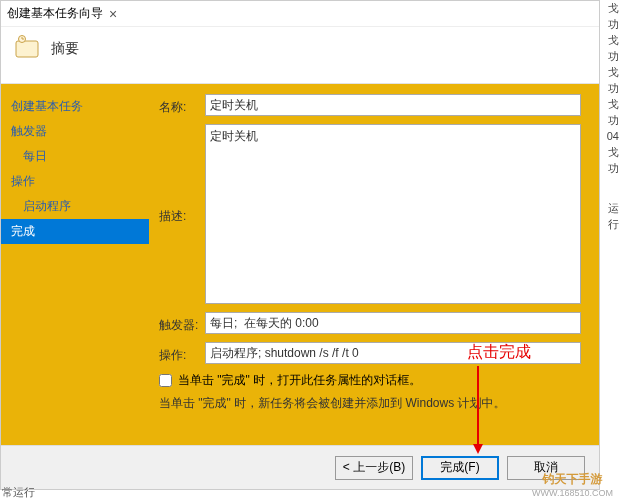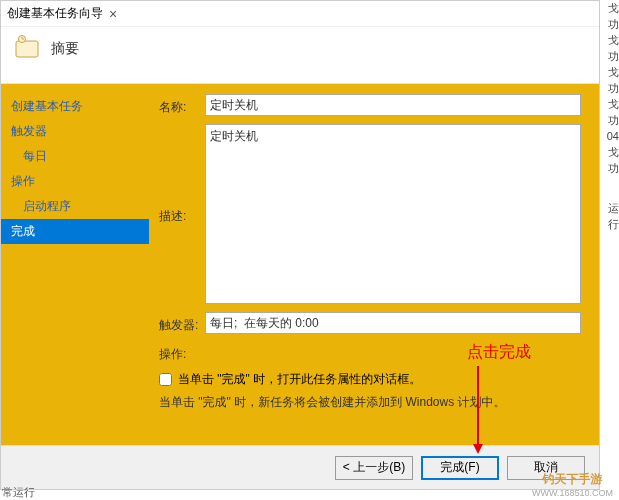--- a/index.html
+++ b/index.html
@@ -87,20 +87,21 @@
       <div class="row">
         <div class="lbl">描述:</div>
         <textarea style="">定时关机</textarea>
       </div>
       <div class="row">
         <div class="lbl">触发器:</div>
         <input type="text" readonly="" value="每日;  在每天的 0:00" style="">
       </div>
       <div class="row">
         <div class="lbl">操作:</div>
+        <input type="text" readonly="" value="启动程序; shutdown /s /f /t 0" style="">
       </div>
       <div class="checkbox-row">
         <input type="checkbox" style="">
         <span>当单击 "完成" 时，打开此任务属性的对话框。</span>
       </div>
       <div class="note">当单击 "完成" 时，新任务将会被创建并添加到 Windows 计划中。</div>
     </div>
   </div>
 
   <div class="footer">

